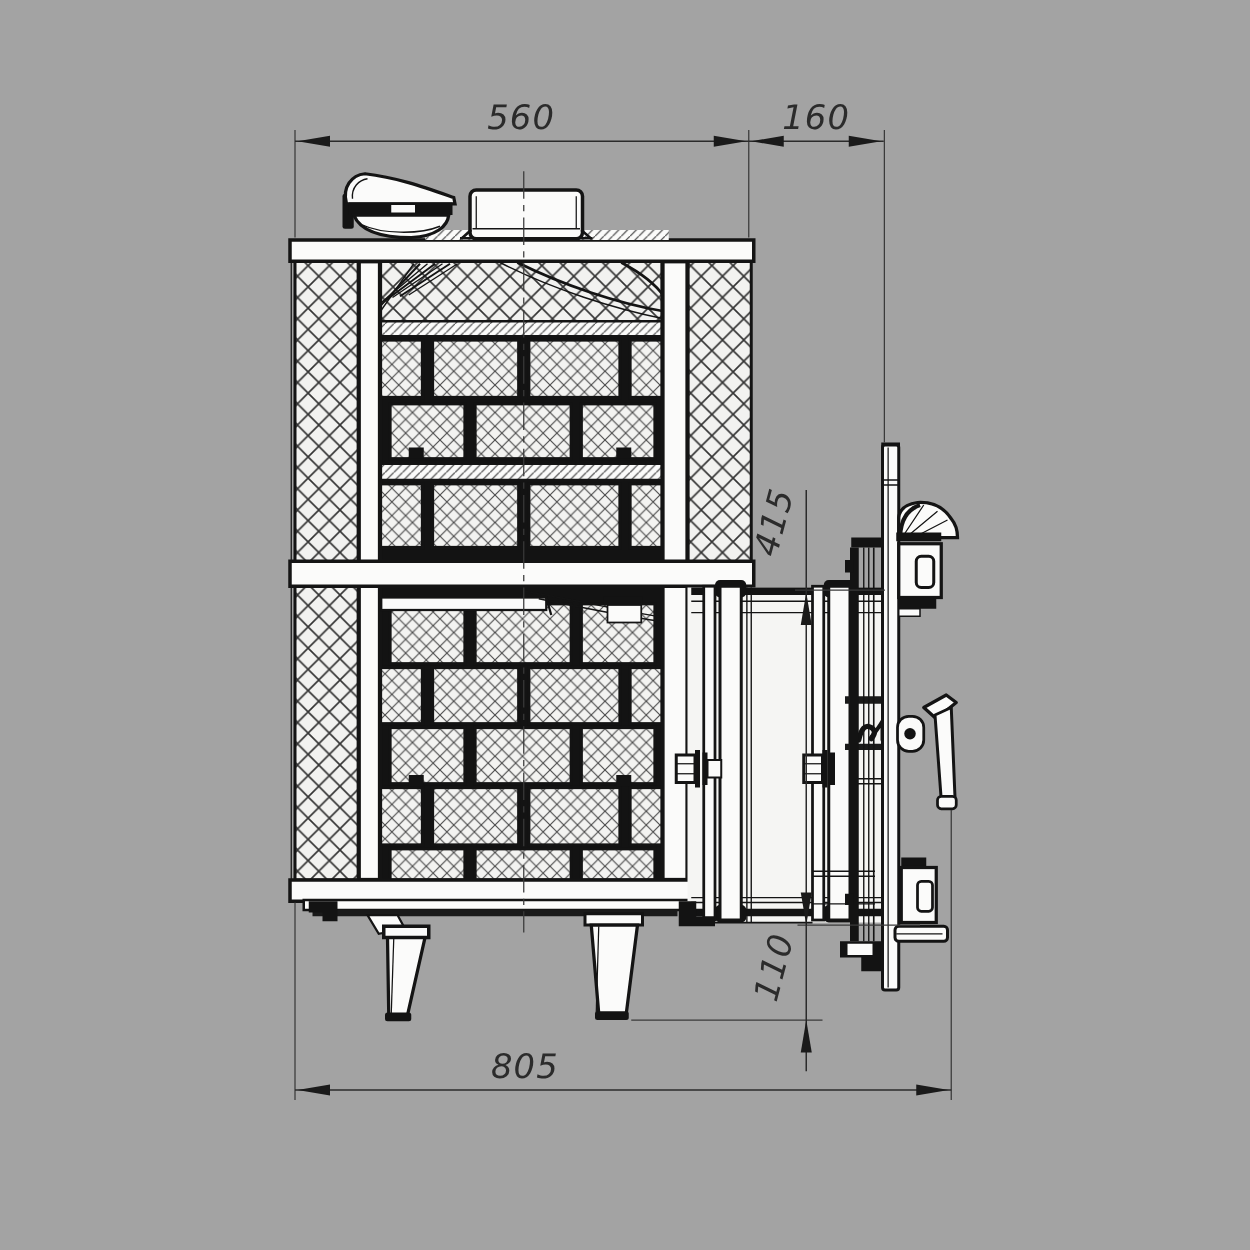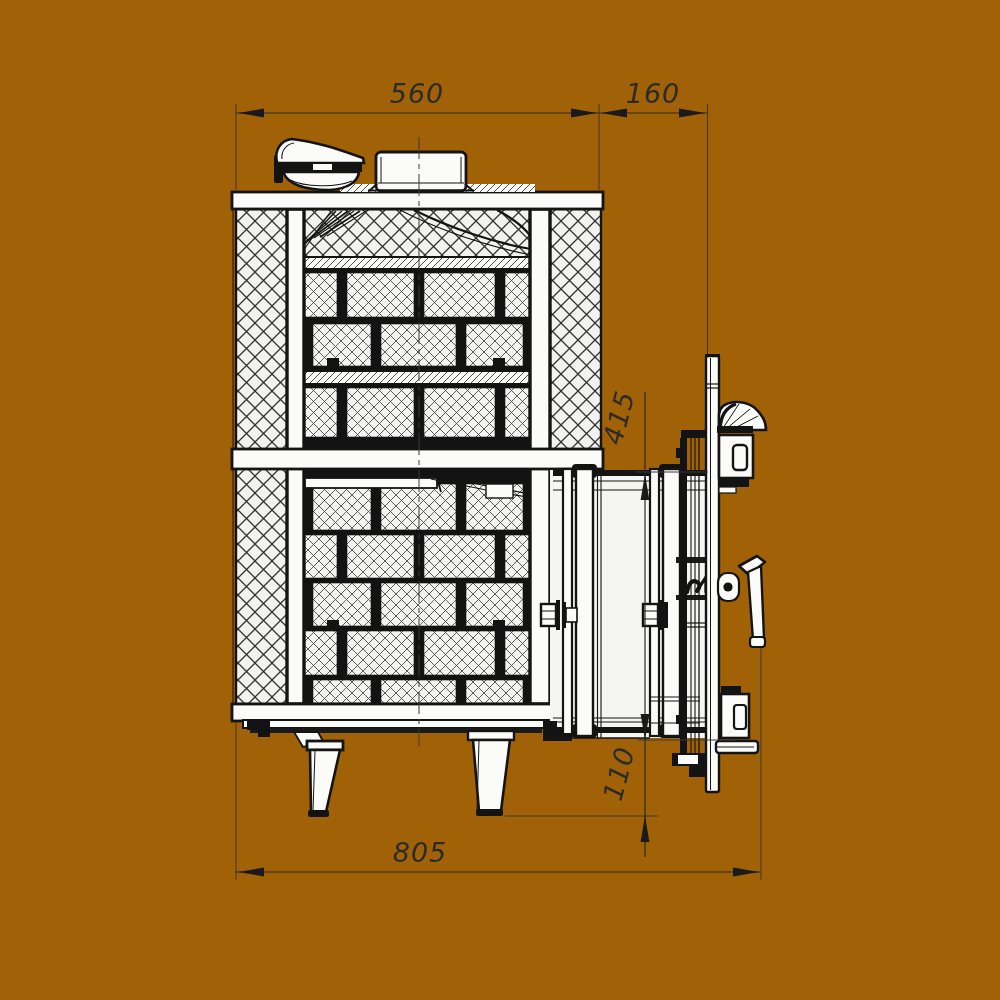--- a/index.html
+++ b/index.html
@@ -1,16 +1,16 @@
 <!DOCTYPE html>
 <html><head>
 <meta charset="utf-8">
 <style>
   html,body{margin:0;padding:0;background:#eceae8;}
-  .page{width:1000px;height:1000px;background:#a16207;position:relative;overflow:hidden;
+  .page{width:1000px;height:1000px;background:#a3a3a3;position:relative;overflow:hidden;
         font-family:"DejaVu Sans", sans-serif;}
   svg{display:block}
   .dim-text{font-family:"DejaVu Sans", sans-serif;font-style:italic;font-size:27px;
             fill:#2b2b2b;letter-spacing:1px;}
 </style>
 </head>
 <body>
 
 <div class="page">
 <svg width="1000" height="1000" viewBox="0 0 1000 1000">

